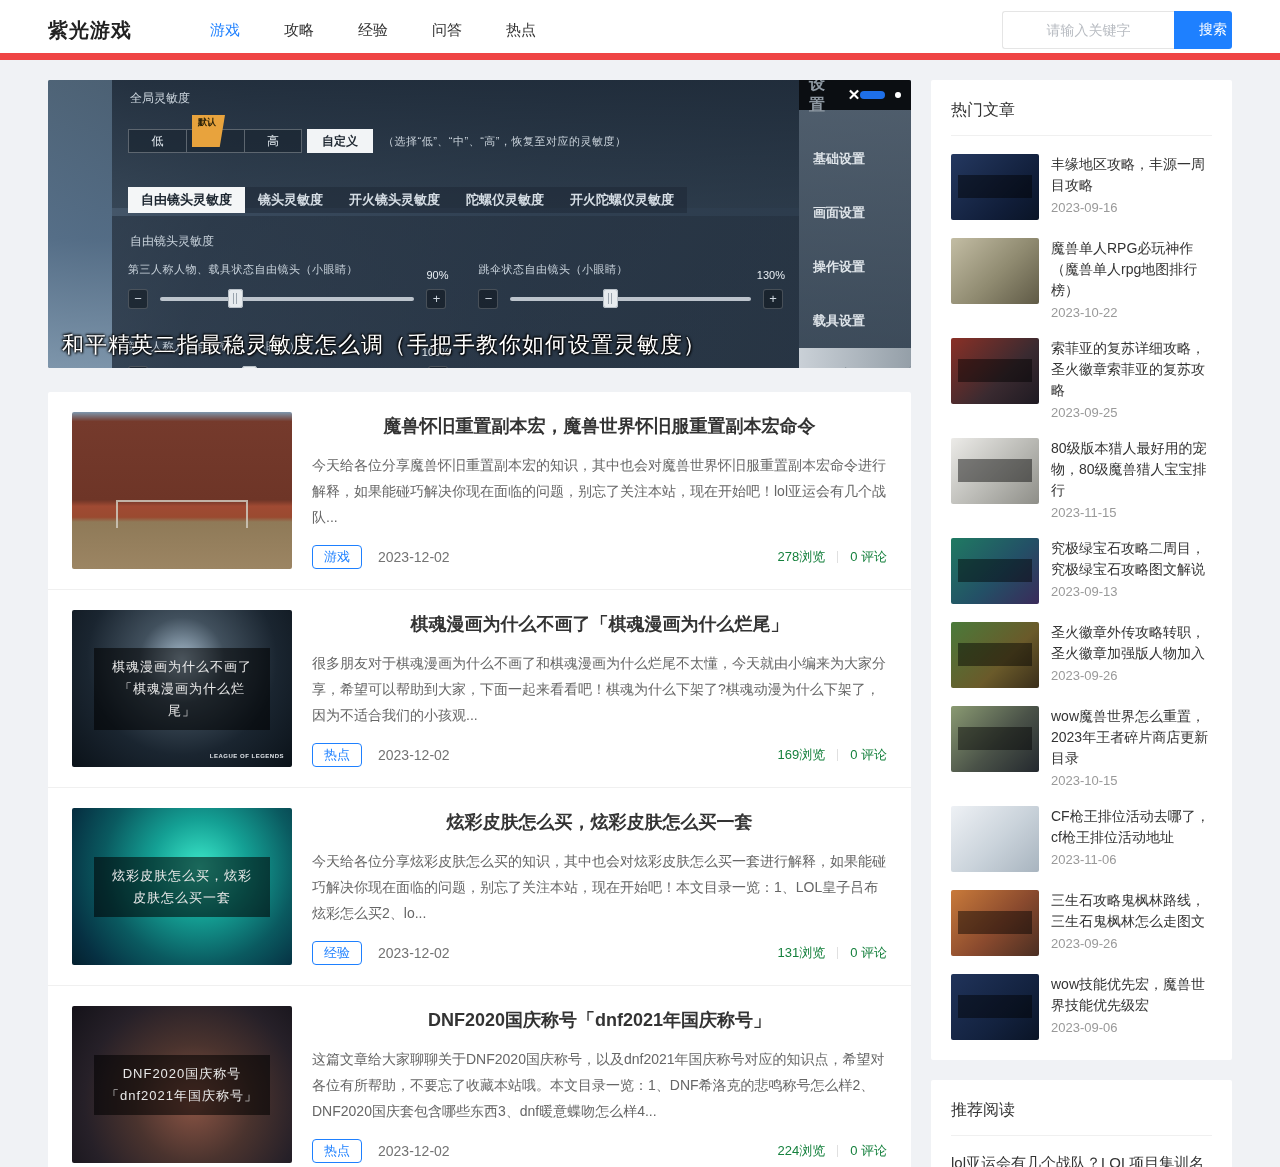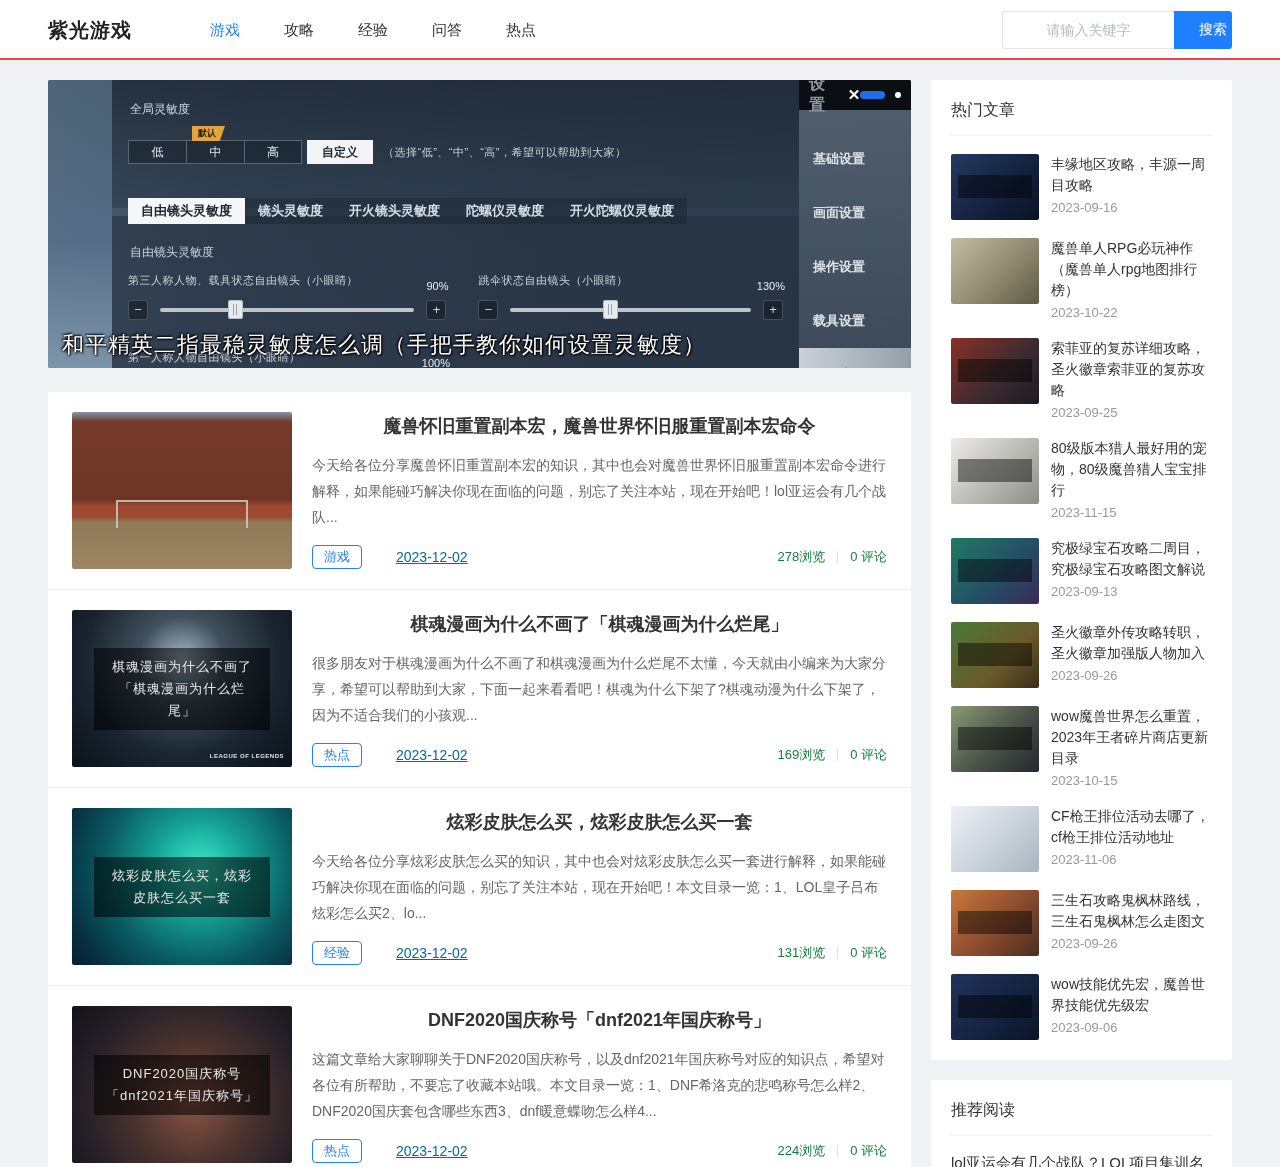--- a/index.html
+++ b/index.html
@@ -1,21 +1,21 @@
 <!DOCTYPE html>
 <html><head>
 <meta charset="utf-8">
 <style>
   * { margin:0; padding:0; box-sizing:border-box; }
   html,body { width:1280px; height:1167px; overflow:hidden; }
   body { background:#f0f2f5; font-family:"Liberation Sans", sans-serif; color:#333; }
   .container { width:1184px; margin:0 auto; }
 
   
-  .site-header { background:#fff; height:60px; border-bottom:2px solid #ef4444; }
+  .site-header { background:#fff; height:60px; border-bottom:7px solid #ef4444; }
   .header-inner { display:flex; align-items:center; height:60px; }
   .logo { font-size:20px; font-weight:bold; color:#222; letter-spacing:1px; cursor:pointer; }
   nav.main-nav { display:flex; margin-left:78px; gap:44px; }
   .nav-item { font-size:15px; color:#333; cursor:pointer; }
   .nav-item.active { color:#1e80ff; }
   .search-box { margin-left:auto; display:flex; }
   .search-box input { width:172px; height:38px; border:1px solid #e5e5e5; border-right:none; border-radius:3px 0 0 3px; outline:none; font-size:14px; text-align:center; color:#333; background:#fff; }
   .search-box input::placeholder { color:#b8bcc2; }
   .search-box button { width:58px; height:38px; background:#1e80ff; color:#fff; border:none; border-radius:0 3px 3px 0; font-size:14px; cursor:pointer;padding-left:20px; }
 
@@ -27,24 +27,24 @@
   
   .hero { position:relative; height:288px; border-radius:2px; overflow:hidden; cursor:pointer;
           background:linear-gradient(105deg,#5d7287 0%,#46586b 9%,#394a5d 22%,#304052 55%,#2b3a4a 100%); }
   .hero::before { content:""; position:absolute; left:0; top:0; bottom:0; width:64px;
           background:linear-gradient(180deg,#4c6174 0%,#56708a 55%,#87a0b6 100%); opacity:.85; }
   .g-panel-top { position:absolute; left:64px; right:112px; top:0; height:128px;
           background:linear-gradient(180deg,rgba(30,42,56,.85),rgba(42,56,70,.55)); }
   .g-panel-mid { position:absolute; left:64px; right:112px; top:136px; bottom:0;
           background:linear-gradient(180deg,rgba(36,48,62,.6),rgba(30,40,52,.35)); }
   .g-main { position:absolute; left:64px; right:112px; top:0; bottom:0; padding:10px 16px; z-index:2; }
-  .g-global { color:#cfd8e0; font-size:12px; margin:11px 0 0 2px; }
+  .g-global { color:#cfd8e0; font-size:12px; margin:0 0 0 2px; }
   .g-presets { position:relative; display:flex; align-items:center; margin-top:22px; }
   .g-badge { position:absolute; top:-14px; left:64px; background:#e8a33d; color:#2a2208; font-size:9px; font-weight:bold;
-          padding:1px 9px 1px 6px; clip-path:polygon(0 0,100% 0,84% 100%,0 100%); }
+          padding:1px 9px 18px 6px; clip-path:polygon(0 0,100% 0,84% 100%,0 100%); }
   .g-pbtn { width:58px; height:24px; line-height:22px; text-align:center; color:#dfe6ec; font-size:12px;
           background:rgba(22,32,44,.55); border:1px solid rgba(255,255,255,.28); border-right:none; }
   .g-pbtn:nth-child(4) { border-right:1px solid rgba(255,255,255,.28); }
   .g-pbtn.sel { width:66px; margin-left:5px; background:#f2f4f6; color:#1d2630; font-weight:bold; border:none; line-height:24px; }
   .g-note { color:#c9d2da; font-size:11px; margin-left:10px; letter-spacing:.5px; }
   .g-tabs { display:flex; margin-top:34px; width:fit-content; background:rgba(26,36,48,.45); }
   .g-tab { padding:0 13px; height:26px; line-height:26px; color:#d5dde4; font-size:13px; font-weight:bold; white-space:nowrap; }
   .g-tab.sel { background:#f4f6f7; color:#1c2630; }
   .g-sec { color:#c7d1da; font-size:12px; margin:20px 0 12px 2px; }
   .g-sliders { display:flex; gap:32px; }
@@ -82,21 +82,21 @@
   .a-thumb-text { position:absolute; left:10%; right:10%; top:50%; transform:translateY(-50%);
           background:rgba(0,0,0,.55); color:#e8e8e8; font-size:13px; line-height:22px; padding:8px 12px;
           text-align:center; letter-spacing:1px; }
   .a-thumb-corner { position:absolute; right:8px; bottom:8px; color:#dfe3e8; font-size:6px; font-weight:bold; letter-spacing:.5px; }
   .goal-frame { position:absolute; left:44px; right:44px; top:88px; height:28px; border:2px solid #cfc9bd; border-bottom:none; opacity:.85; }
   .a-body { flex:1; display:flex; flex-direction:column; }
   .a-title { font-size:18px; font-weight:bold; color:#333; margin-top:2px; cursor:pointer;text-align:center; }
   .a-excerpt { font-size:14px; color:#666; line-height:26px; margin-top:14px; height:78px; overflow:hidden; }
   .a-meta { display:flex; align-items:center; margin-top:auto; }
   .a-tag { font-size:13px; color:#1e80ff; border:1px solid #1e80ff; border-radius:4px; padding:2px 11px; cursor:pointer; }
-  .a-date { font-size:14px; color:#0369a1; margin-left:34px;text-decoration:underline; }
+  .a-date { font-size:14px; color:#737373; margin-left:16px; }
   .a-stats { margin-left:auto; font-size:13px; color:#15803d; display:flex; align-items:center; }
   .a-sep { width:1px; height:12px; background:#e0e0e0; margin:0 12px; }
 
   
   .side-card { background:#fff; border-radius:2px; padding:20px; }
   .side-card + .side-card { margin-top:20px; }
   .side-title { font-size:16px; color:#333; }
   .side-divider { height:1px; background:#f0f0f0; margin:14px 0 4px; }
   .hot-item { display:flex; gap:12px; margin-top:18px; cursor:pointer; }
   .h-thumb { width:88px; height:66px; flex-shrink:0; border-radius:2px; position:relative; overflow:hidden; }
@@ -136,21 +136,21 @@
       <div class="g-panel-mid"></div>
 
       <div class="g-main">
         <div class="g-global">全局灵敏度</div>
         <div class="g-presets">
           <div class="g-badge">默认</div>
           <div class="g-pbtn">低</div>
           <div class="g-pbtn">中</div>
           <div class="g-pbtn">高</div>
           <div class="g-pbtn sel">自定义</div>
-          <span class="g-note">（选择“低”、“中”、“高”，希望可以帮助到大家）</span>
+          <span class="g-note">（选择“低”、“中”、“高”，恢复至对应的灵敏度）</span>
         </div>
         <div class="g-tabs">
           <div class="g-tab sel">自由镜头灵敏度</div>
           <div class="g-tab">镜头灵敏度</div>
           <div class="g-tab">开火镜头灵敏度</div>
           <div class="g-tab">陀螺仪灵敏度</div>
           <div class="g-tab">开火陀螺仪灵敏度</div>
         </div>
         <div class="g-sec">自由镜头灵敏度</div>
         <div class="g-sliders">

